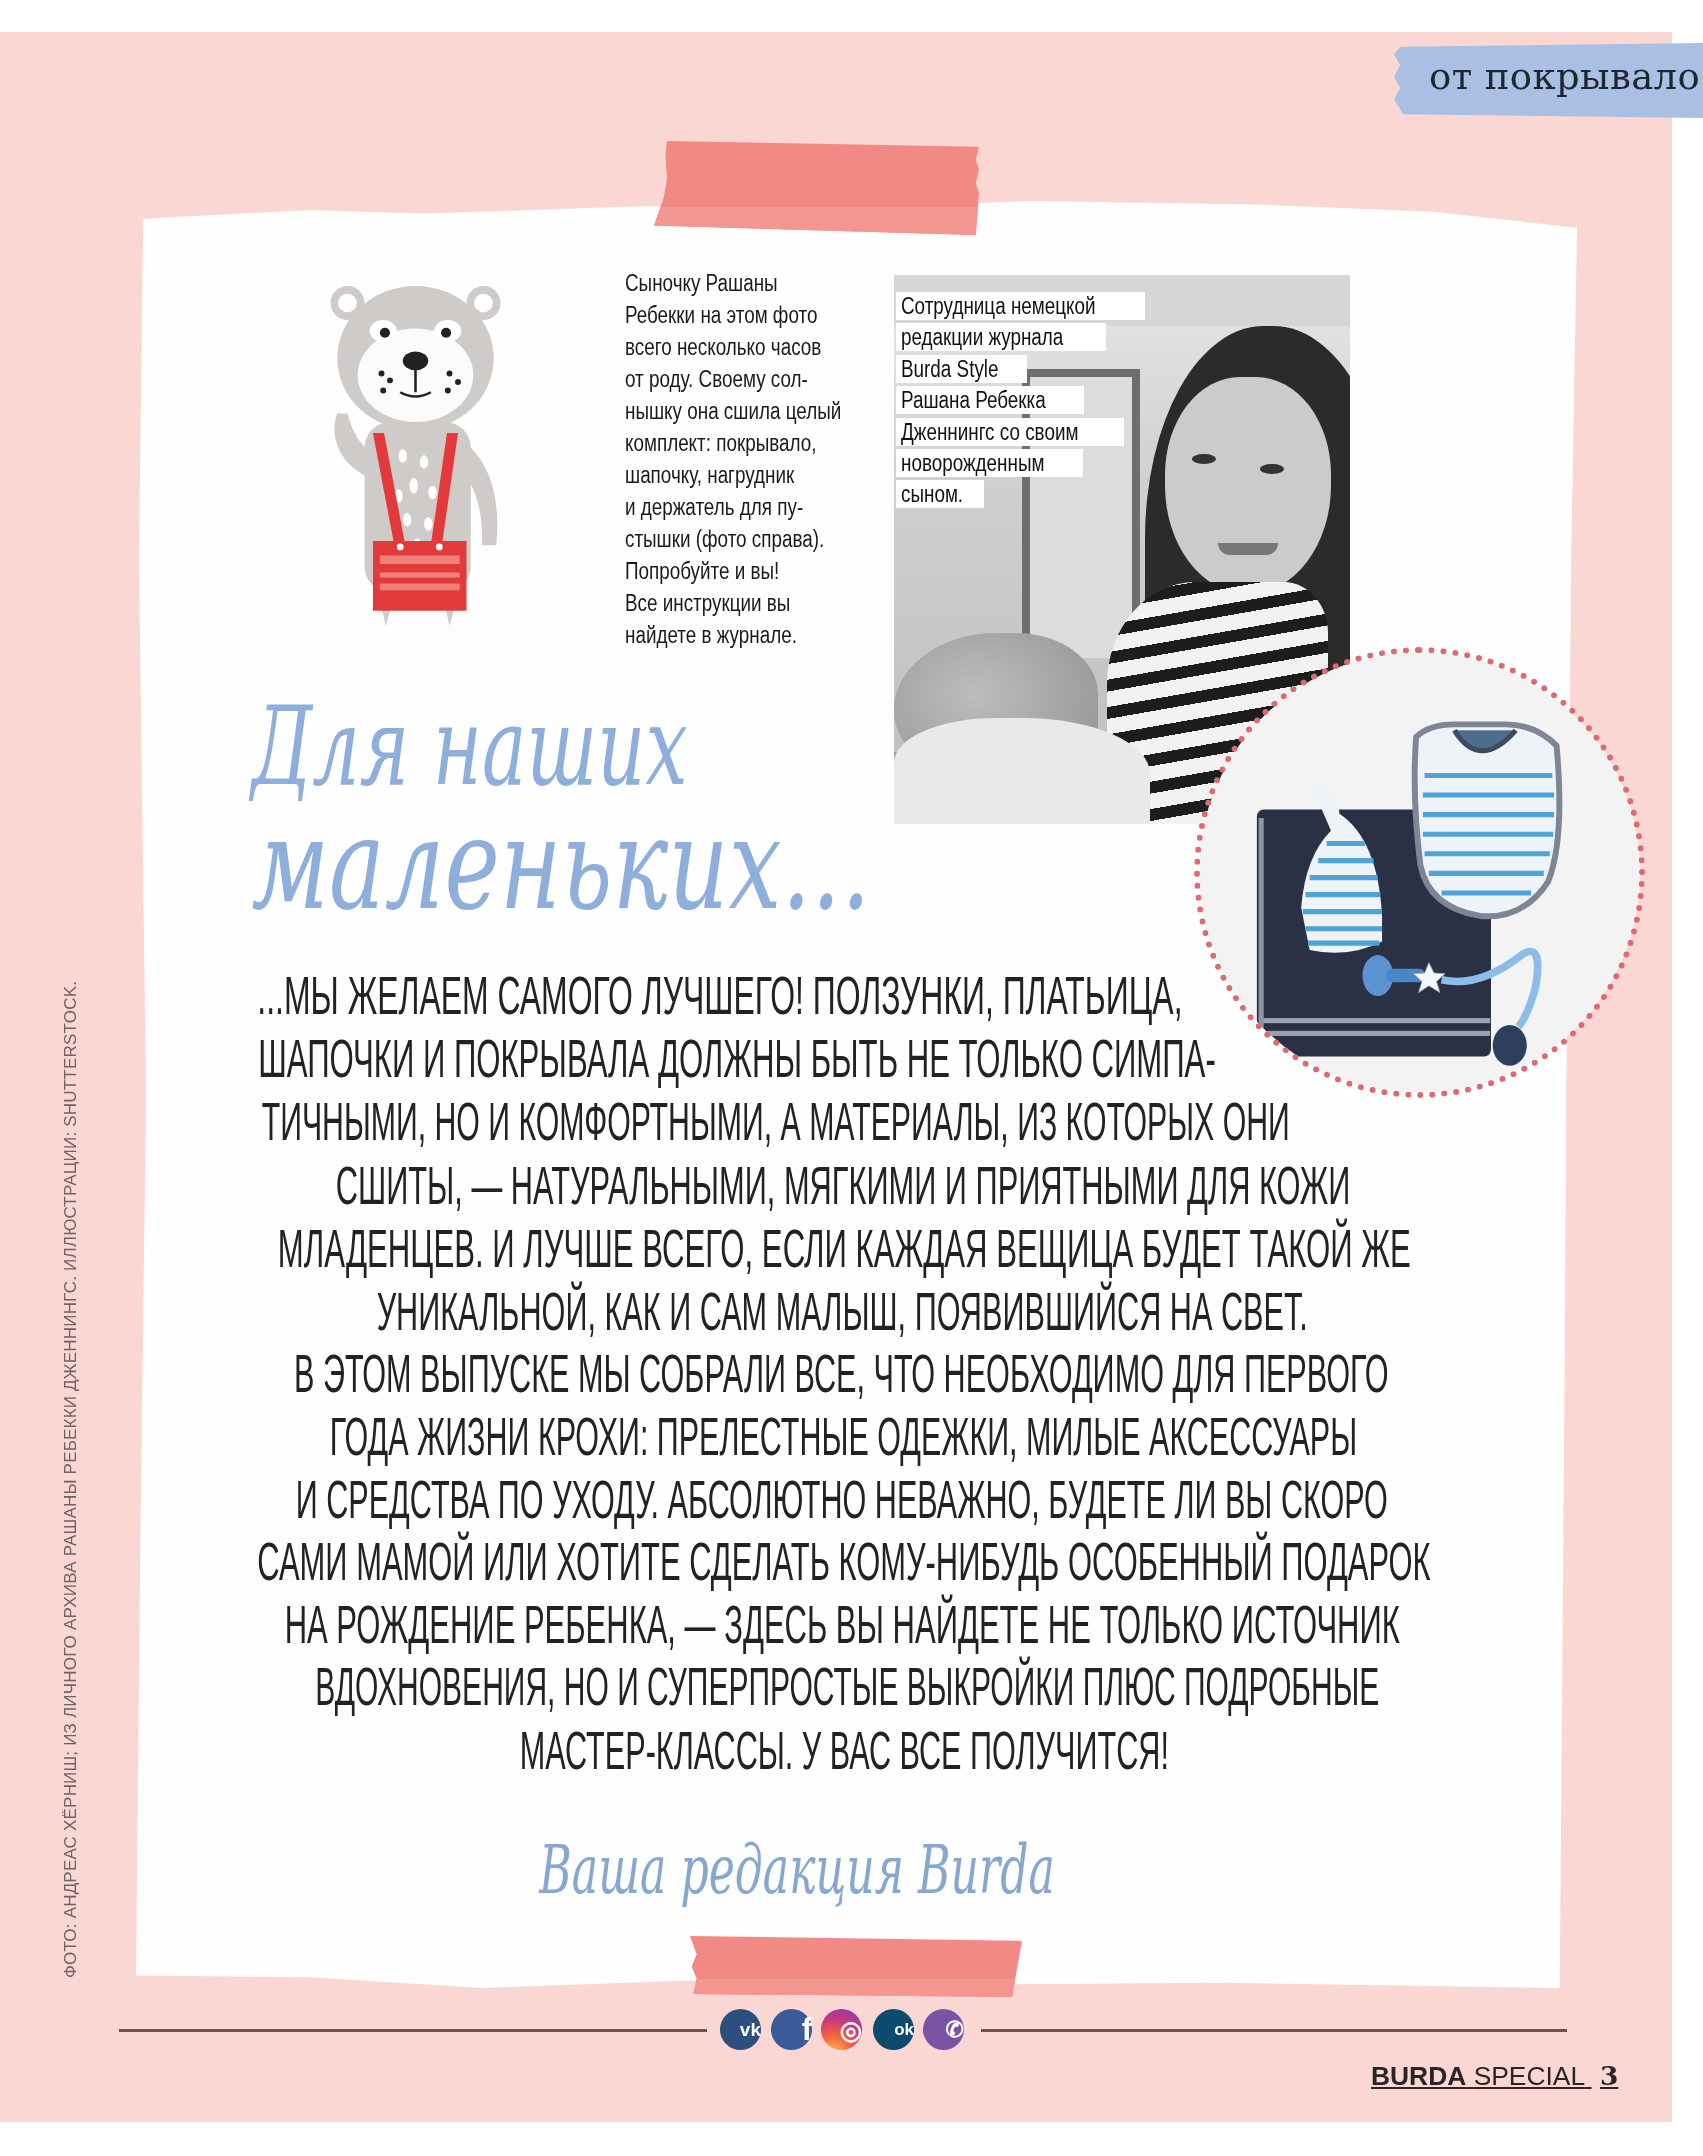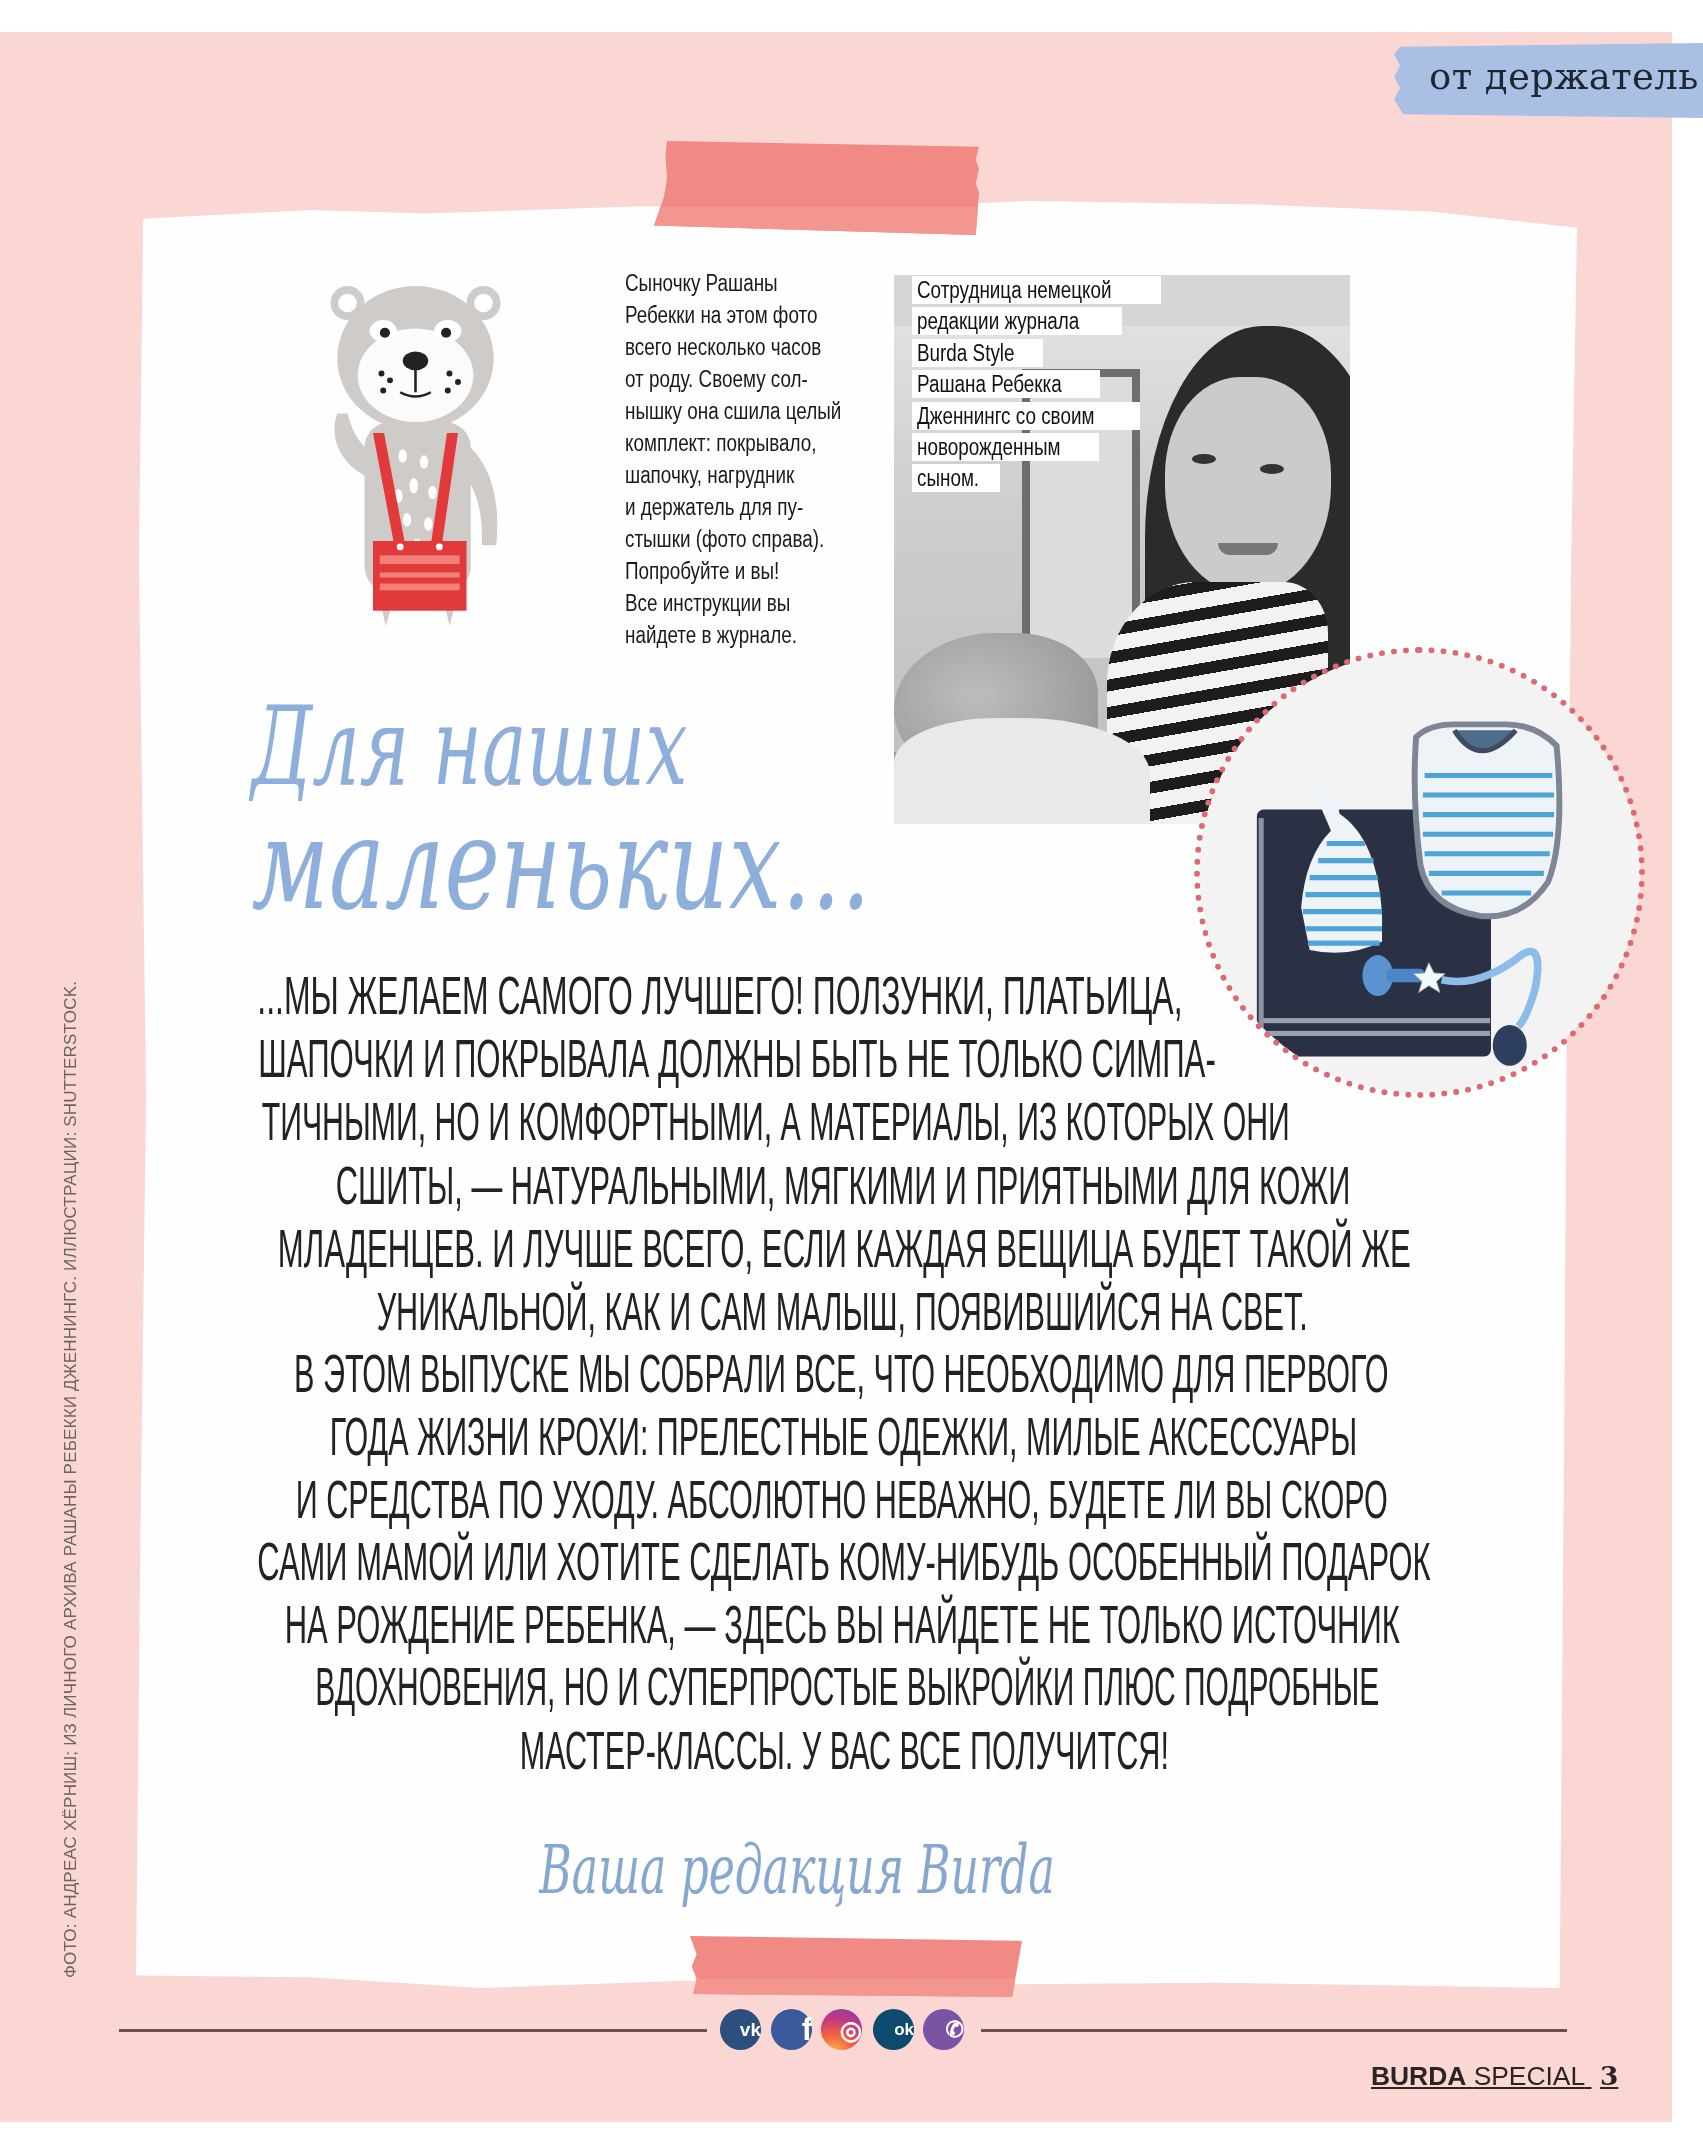--- a/index.html
+++ b/index.html
@@ -22,21 +22,21 @@
   
   #bear { left:322px; top:273px; width:187px; height:366px; }
 
   
   #caption-left { left:625px; top:268px; width:256px; }
   .cap-line { height:32px; line-height:31.5px; font-size:23px; color:#1a1a1a; white-space:nowrap; transform:scaleX(0.82); transform-origin:left center; }
 
   
   #photo { left:894px; top:275px; width:456px; height:549px; overflow:hidden; background:#d9d9d9; }
   .ph { position:absolute; }
-  #photo-labels { left:896px; top:276px;margin-left:16px; }
+  #photo-labels { left:896px; top:292px; }
   .ph-label { display:block; background:#ffffff; color:#111; font-size:23px; height:28px; line-height:29px; padding:0 6.8px 0 5.1px; margin-bottom:3.4px; white-space:nowrap; width:max-content; }
   .ph-label span { display:inline-block; transform:scaleX(0.82); transform-origin:left center; }
 
   
   #product-circle { left:1199px; top:652px; width:441px; height:441px; border-radius:50%; background:#f2f2f2; overflow:hidden; }
   #product-circle-border { left:1194px; top:647px; width:451px; height:451px; border-radius:50%; border:6px dotted #dc6a73; box-sizing:border-box; }
 
   
   #text-svg { left:0; top:0; width:1704px; height:2157px; }
   .body-line { font-family:"Liberation Sans", sans-serif; font-size:62px; fill:#222; font-weight:normal; }
@@ -59,21 +59,21 @@
 <body>
 
 <div id="pink-bg" class="abs"></div>
 <div id="paper" class="abs"></div>
 <div id="tape-top" class="abs tape">
     <div class="fold"></div>
   </div>
 
 <div id="section-tab-ext" class="abs"></div>
 <div id="section-tab" class="abs"></div>
-<div id="section-tab-label" class="abs">от держатель</div>
+<div id="section-tab-label" class="abs">от покрывало</div>
 
 <svg id="bear" class="abs" viewBox="0 0 220 430">
 
   <circle cx="30" cy="35" r="20" fill="#cfcbc8"></circle>
   <circle cx="30" cy="35" r="11" fill="#fff"></circle>
   <circle cx="190" cy="35" r="20" fill="#cfcbc8"></circle>
   <circle cx="190" cy="35" r="11" fill="#fff"></circle>
 
   <path d="M18 165 C 8 190, 20 225, 55 240 L 65 215 C 45 205, 35 185, 30 165 Z" fill="#cfcbc8"></path>
 

